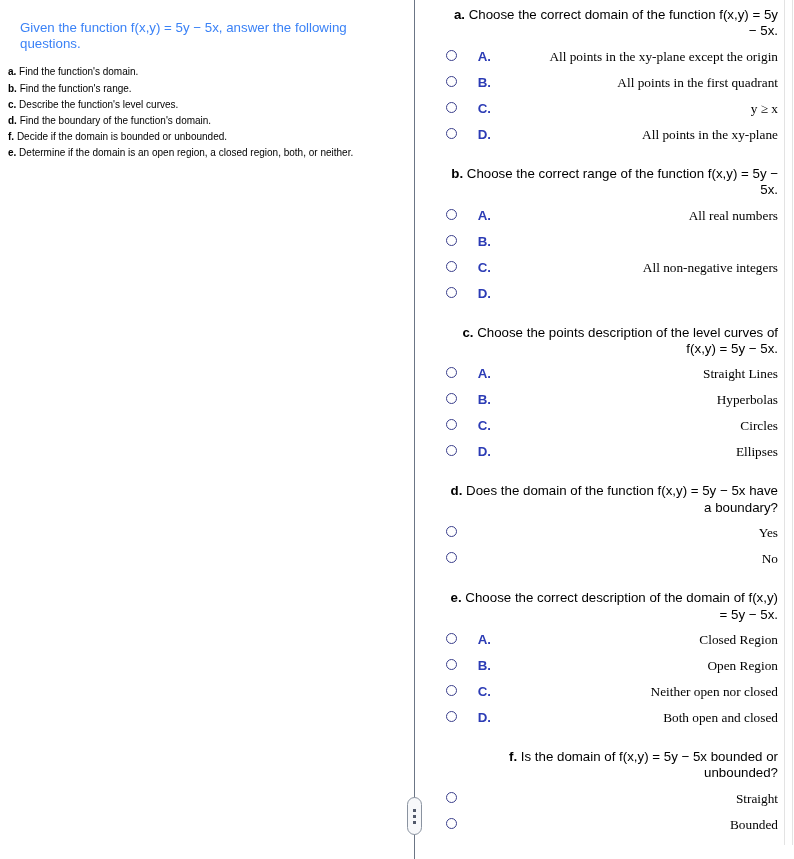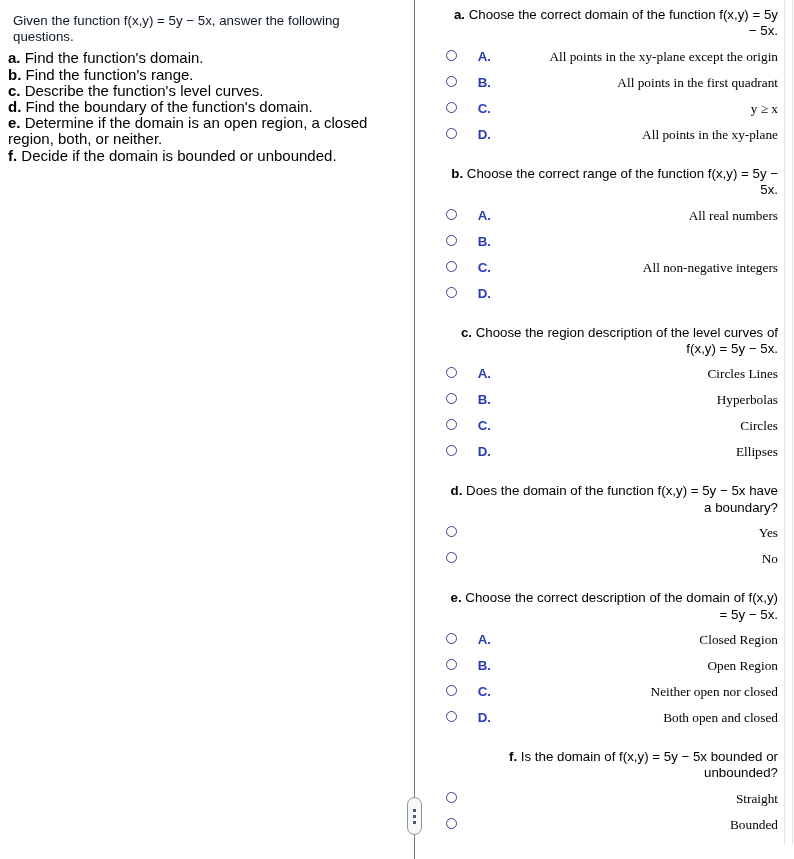--- a/index.html
+++ b/index.html
@@ -76,27 +76,27 @@
     height: 845px;
     background: #e3e3e3;
   }
   #edge-line-a { right: 9px; }
   #edge-line-b { right: 1px; }
 
   
   .prompt {
     font-size: 13.3px;
     line-height: 16.2px;
-    color: #0f172a;
-    margin: 5px;
+    color: #3b82f6;
+    margin: 12px;
   }
 
   .q-list { margin: 0; }
   .q-line {
-    font-size: 15px;
+    font-size: 10px;
     line-height: 16.2px;
   }
   .q-line b { font-weight: bold; }
 
   
   .qblock { margin-bottom: 14px; }
   .qblock:first-child { margin-top: 0; }
 
   .qstem {
     font-size: 13.3px;
@@ -158,24 +158,24 @@
       <div class="q-line">
         <b>b.</b><span> Find the function's range.</span>
       </div>
       <div class="q-line">
         <b>c.</b><span> Describe the function's level curves.</span>
       </div>
       <div class="q-line">
         <b>d.</b><span> Find the boundary of the function's domain.</span>
       </div>
       <div class="q-line">
+        <b>f.</b><span> Decide if the domain is bounded or unbounded.</span>
+      </div>
+      <div class="q-line">
         <b>e.</b><span> Determine if the domain is an open region, a closed region, both, or neither.</span>
-      </div>
-      <div class="q-line">
-        <b>f.</b><span> Decide if the domain is bounded or unbounded.</span>
       </div>
     </div>
   </div>
 
   <div id="splitter">
     <div id="splitter-handle">
       <span class="dot"></span>
       <span class="dot"></span>
       <span class="dot"></span>
     </div>
@@ -232,26 +232,26 @@
       <div class="opt">
         <span class="radio"></span>
         <span class="letter">D.</span>
       </div>
     </div>
 
     <div class="spacer-lg"></div>
 
     <div class="qblock">
       <p class="qstem">
-        <span class="tag">c.</span><span> Choose the region description of the level curves of f(x,y) = 5y − 5x.</span>
+        <span class="tag">c.</span><span> Choose the points description of the level curves of f(x,y) = 5y − 5x.</span>
       </p>
       <div class="opt">
         <span class="radio"></span>
         <span class="letter">A.</span>
-        <span class="opt-text">Circles Lines</span>
+        <span class="opt-text">Straight Lines</span>
       </div>
       <div class="opt">
         <span class="radio"></span>
         <span class="letter">B.</span>
         <span class="opt-text">Hyperbolas</span>
       </div>
       <div class="opt">
         <span class="radio"></span>
         <span class="letter">C.</span>
         <span class="opt-text">Circles</span>

